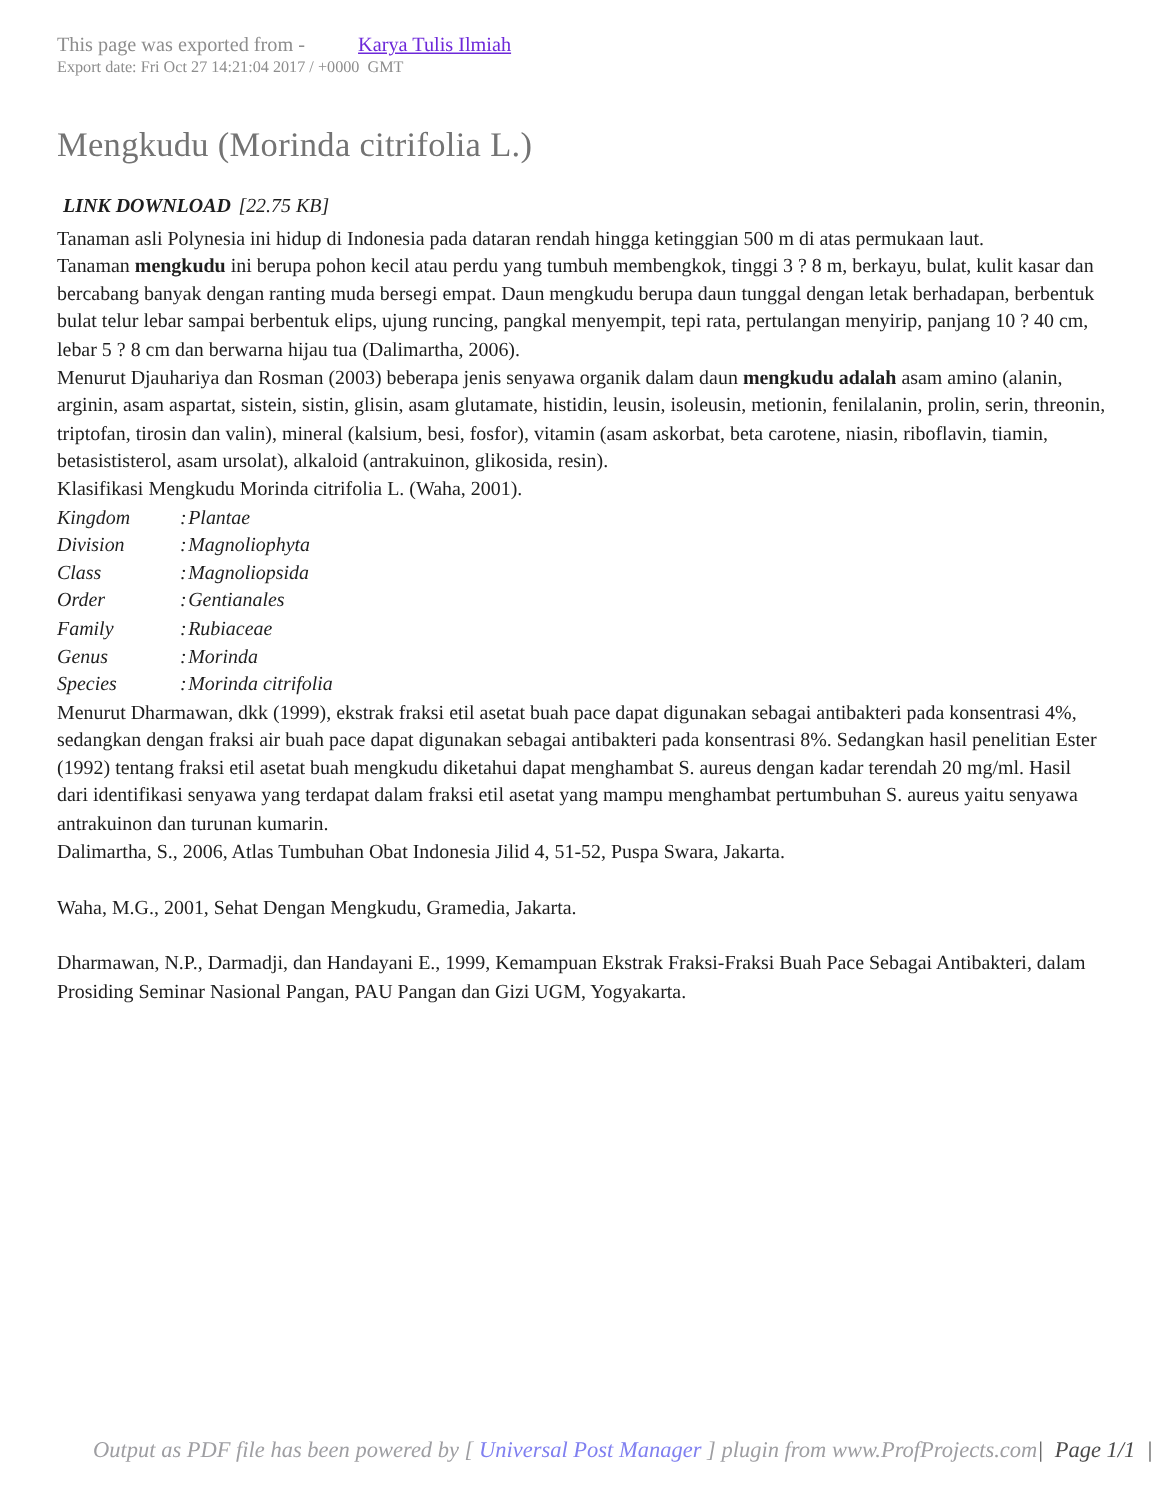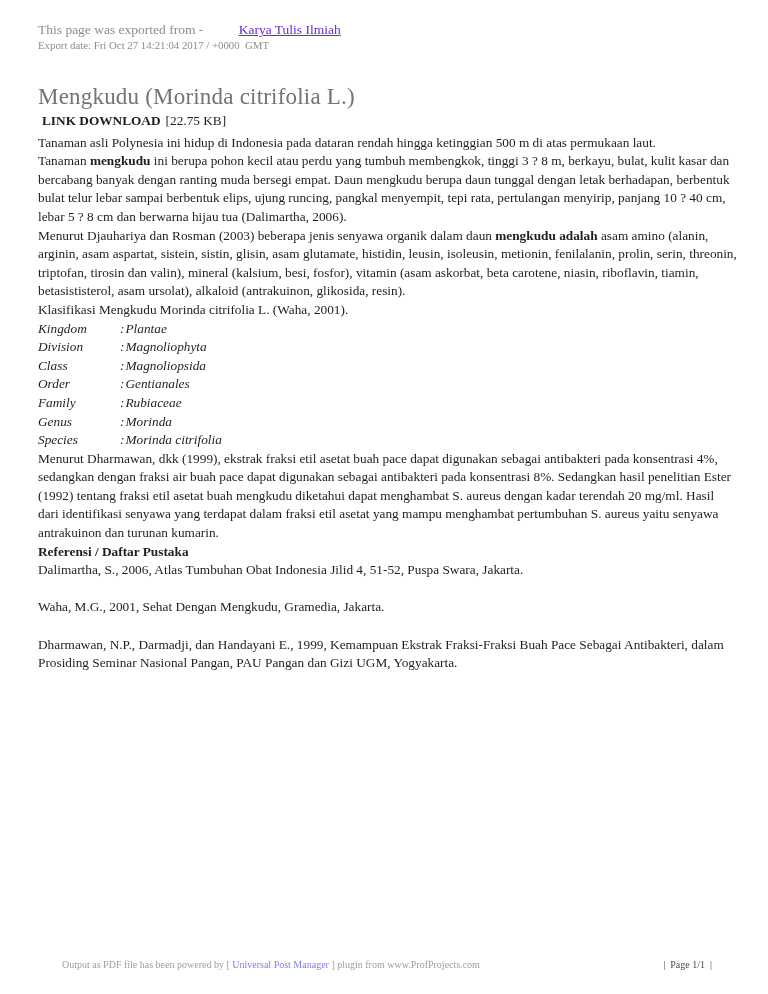--- a/index.html
+++ b/index.html
@@ -23,21 +23,21 @@
   
   h1.title {
     margin: 32px 0 0 0;
     font-size: 23px;
     font-weight: normal;
     color: #737373;
     letter-spacing: 0.2px;
   }
 
   
-  .dl { margin: 2px 0 0 0; padding-left: 4px; font-size: 13.3px; line-height: 18.6px; }
+  .dl { margin: 18px 0 0 0; padding-left: 4px; font-size: 13.3px; line-height: 18.6px; font-style: italic; }
   .dl-label { font-weight: bold; color: #1e1e1e; text-decoration: none; cursor: pointer; }
   .dl-size { margin-left: 5px; }
 
   
   .bodytext { margin-top: 3px; width: 700px; font-size: 13.3px; line-height: 18.6px; }
   .bodytext p { margin: 0; }
   .bold { font-weight: bold; }
 
   
   .class-row { display: flex; font-style: italic; }
@@ -47,21 +47,21 @@
 
   
   .ref { margin: 0 0 18.6px 0 !important; }
   .ref:last-child { margin-bottom: 0 !important; }
 
   
   .footer {
     position: absolute;
     top: 959px; left: 62px; right: 56px;
     display: flex; justify-content: space-between; align-items: baseline;
-    font-size: 10px; color: #9e9ea2;
+    font-size: 15px; font-style: italic; color: #9e9ea2;
   }
   .footer .left { white-space: pre; }
   .upm-link { color: #7f7ff0; cursor: pointer; }
   .page-ind { color: #4a4a4a; white-space: pre; }
 </style>
 </head>
 <body>
 
 <div class="page">
 
@@ -120,21 +120,20 @@
 
         <div class="class-row">
           <span class="term">Species</span>
           <span class="colon">:</span>
           <span class="value">Morinda citrifolia</span>
         </div>
       </div>
 
     <p>Menurut Dharmawan, dkk (1999), ekstrak fraksi etil asetat buah pace dapat digunakan sebagai antibakteri pada konsentrasi 4%, sedangkan dengan fraksi air buah pace dapat digunakan sebagai antibakteri pada konsentrasi 8%. Sedangkan hasil penelitian Ester (1992) tentang fraksi etil asetat buah mengkudu diketahui dapat menghambat S. aureus dengan kadar terendah 20 mg/ml. Hasil dari identifikasi senyawa yang terdapat dalam fraksi etil asetat yang mampu menghambat pertumbuhan S. aureus yaitu senyawa antrakuinon dan turunan kumarin.</p>
 
-    <p class="bold">Referensi / Daftar Pustaka</p>
 
     <div>
 
         <p class="ref">Dalimartha, S., 2006, Atlas Tumbuhan Obat Indonesia Jilid 4, 51-52, Puspa Swara, Jakarta.</p>
 
         <p class="ref">Waha, M.G., 2001, Sehat Dengan Mengkudu, Gramedia, Jakarta.</p>
 
         <p class="ref">Dharmawan, N.P., Darmadji, dan Handayani E., 1999, Kemampuan Ekstrak Fraksi-Fraksi Buah Pace Sebagai Antibakteri, dalam Prosiding Seminar Nasional Pangan, PAU Pangan dan Gizi UGM, Yogyakarta.</p>
 
       </div>

